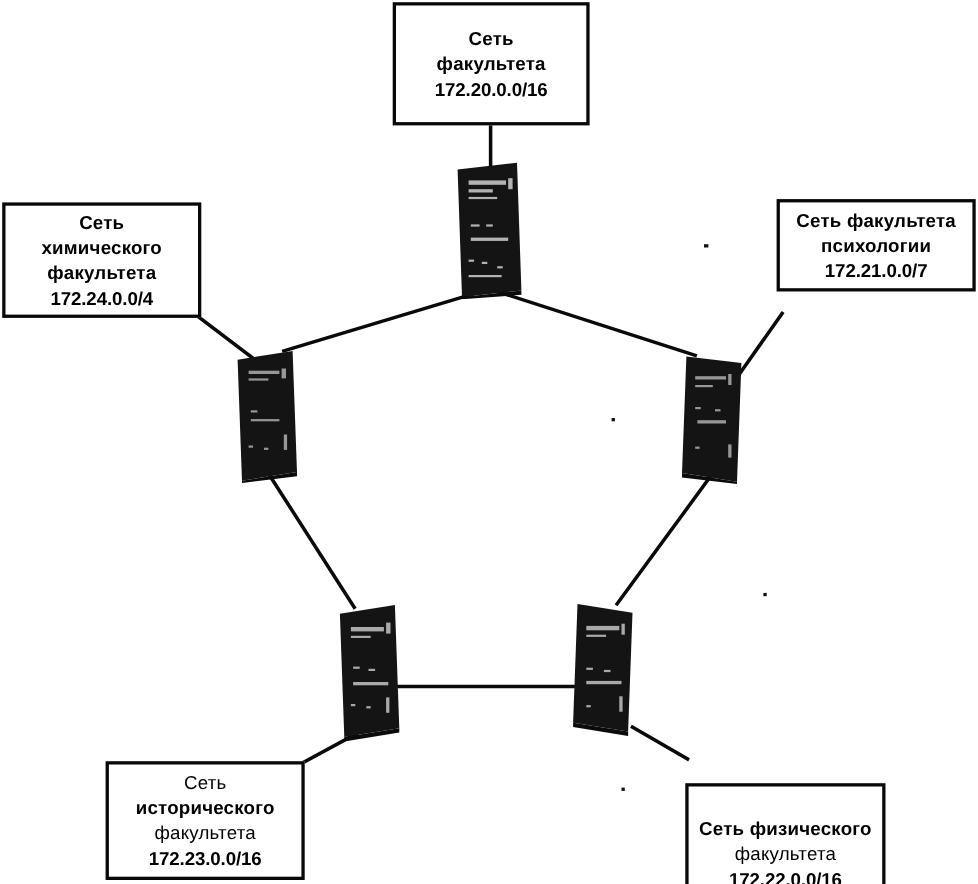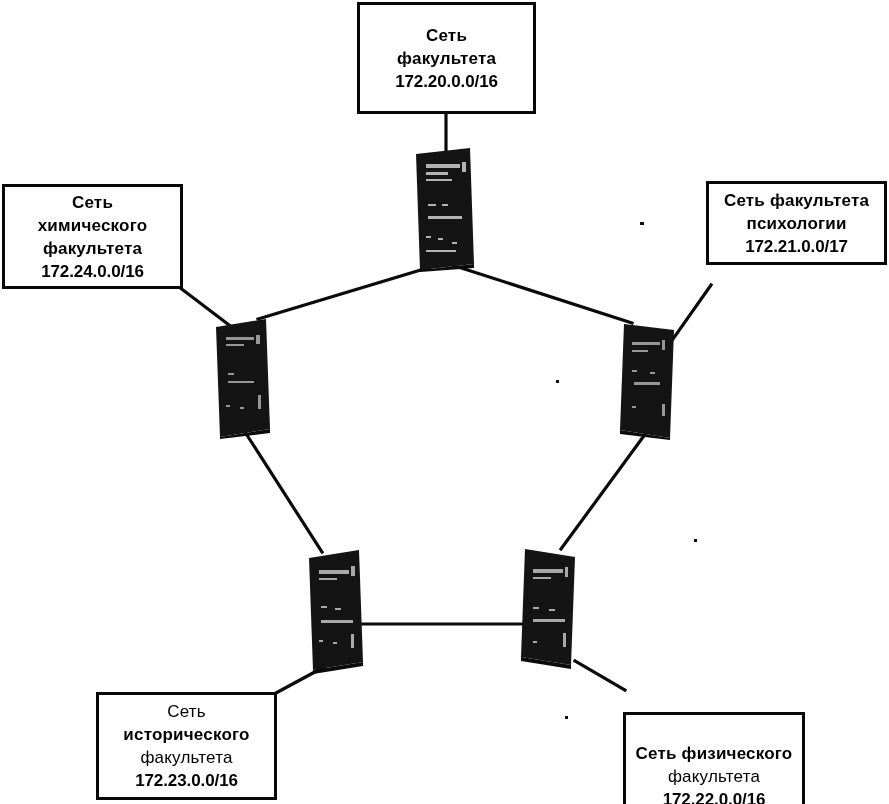--- a/index.html
+++ b/index.html
@@ -102,27 +102,27 @@
   <div class="netbox" style="left:357px;top:2px;width:179px;height:112px;">
     <span class="line b">Сеть</span>
     <span class="line b">факультета</span>
     <span class="line addr">172.20.0.0/16</span>
   </div>
 
   <div class="netbox" style="left:2px;top:184px;width:181px;height:105px;">
     <span class="line b">Сеть</span>
     <span class="line b">химического</span>
     <span class="line b">факультета</span>
-    <span class="line addr">172.24.0.0/16</span>
+    <span class="line addr">172.24.0.0/4</span>
   </div>
 
   <div class="netbox" style="left:706px;top:181px;width:181px;height:84px;">
     <span class="line b">Сеть факультета</span>
     <span class="line b">психологии</span>
-    <span class="line addr">172.21.0.0/17</span>
+    <span class="line addr">172.21.0.0/7</span>
   </div>
 
   <div class="netbox" style="left:96px;top:692px;width:181px;height:108px;">
     <span class="line">Сеть</span>
     <span class="line b">исторического</span>
     <span class="line">факультета</span>
     <span class="line addr">172.23.0.0/16</span>
   </div>
 
   <div class="netbox" style="left:623px;top:712px;width:182px;height:129px;">

